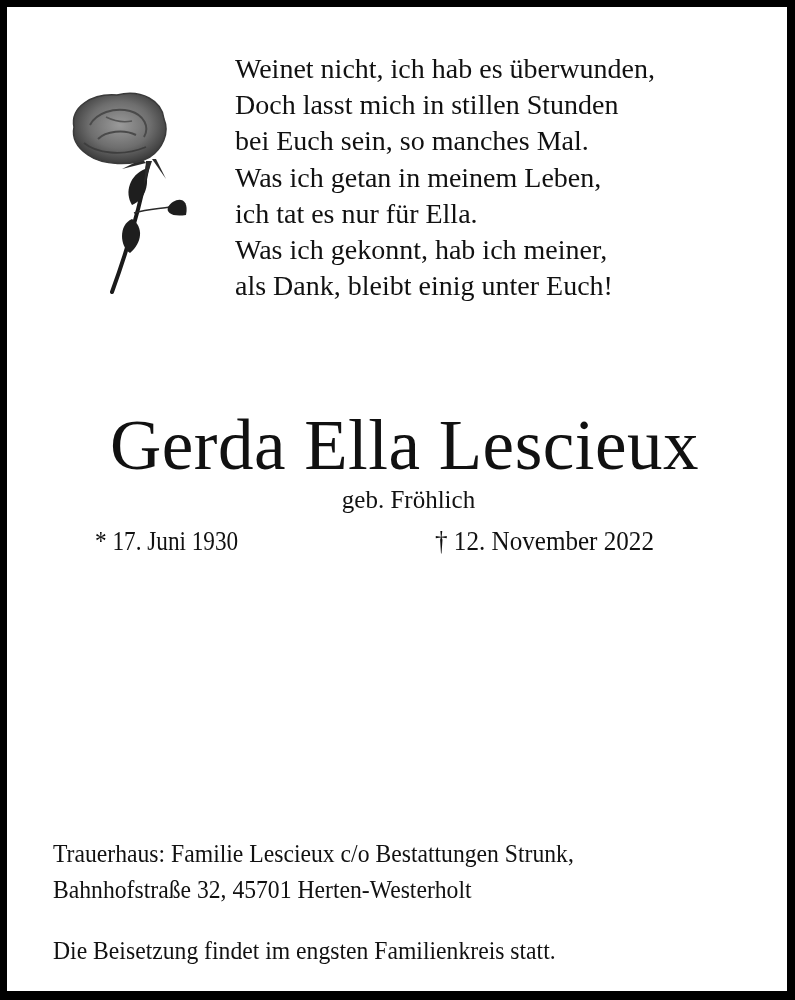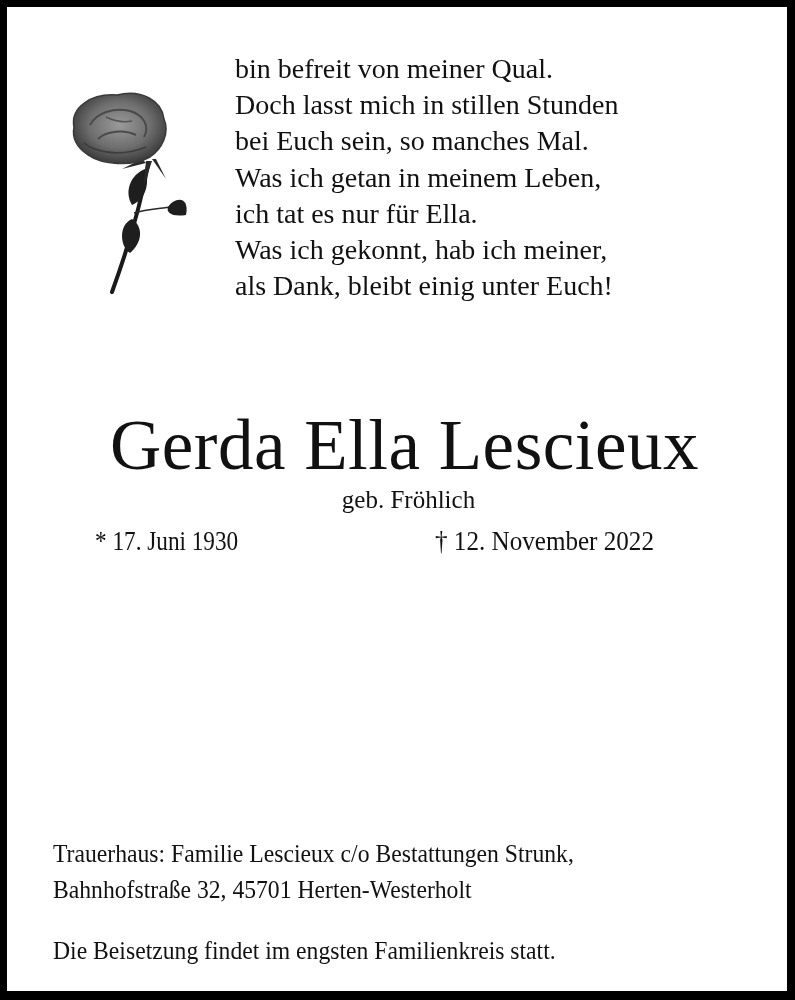--- a/index.html
+++ b/index.html
@@ -57,21 +57,21 @@
     <path d="M84 74 L 82 98 L 90 74 Z" fill="#2a2a2a"></path>
 
     <path d="M12 40 C 8 20, 30 6, 55 8 C 80 2, 100 14, 102 32 C 108 46, 100 62, 88 70 C 70 80, 40 78, 26 68 C 14 60, 10 50, 12 40 Z" fill="url(#bloom)" stroke="#3a3a3a" stroke-width="1.5"></path>
     <path d="M28 38 C 34 26, 52 20, 68 24 C 82 28, 88 40, 82 50" stroke="#4a4a4a" stroke-width="2" fill="none"></path>
     <path d="M36 52 C 44 44, 62 42, 74 48" stroke="#4a4a4a" stroke-width="2" fill="none"></path>
     <path d="M44 30 C 52 34, 60 36, 70 34" stroke="#555555" stroke-width="1.6" fill="none"></path>
     <path d="M22 56 C 34 66, 60 70, 84 60" stroke="#3e3e3e" stroke-width="1.8" fill="none"></path>
   </svg>
 
   <div class="poem serif">
-    <div>bin befreit von meiner Qual.</div>
+    <div>Weinet nicht, ich hab es überwunden,</div>
     <div>Doch lasst mich in stillen Stunden</div>
     <div>bei Euch sein, so manches Mal.</div>
     <div>Was ich getan in meinem Leben,</div>
     <div>ich tat es nur für Ella.</div>
     <div>Was ich gekonnt, hab ich meiner,</div>
     <div>als Dank,  bleibt einig unter Euch!</div>
   </div>
 
   <div class="abs serif name">Gerda Ella Lescieux</div>
   <div class="abs serif maiden">geb. Fröhlich</div>

